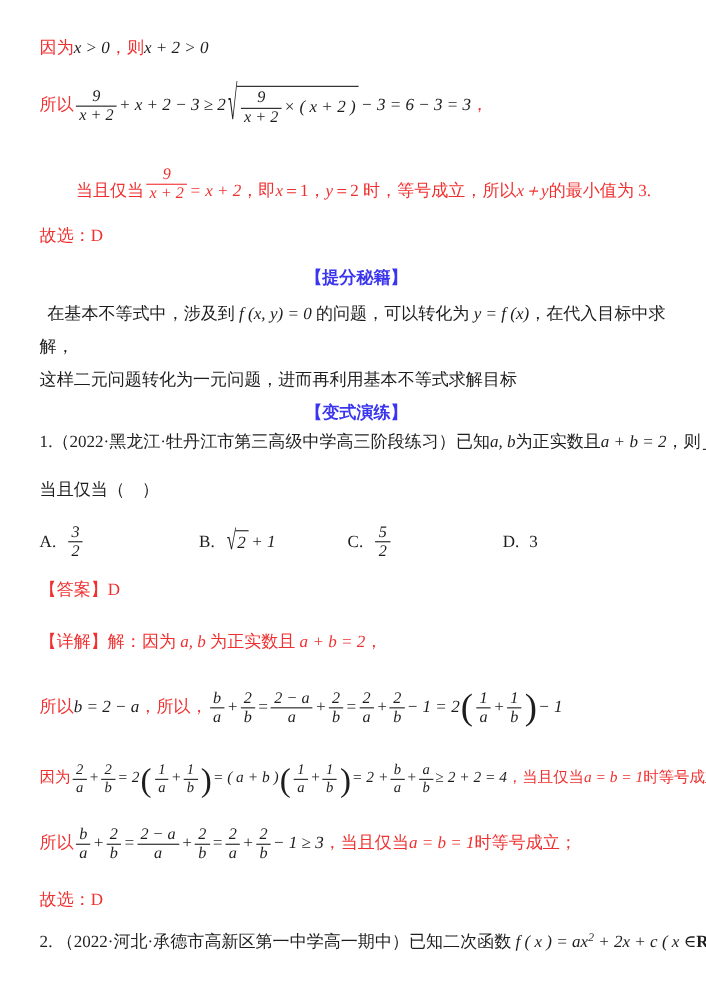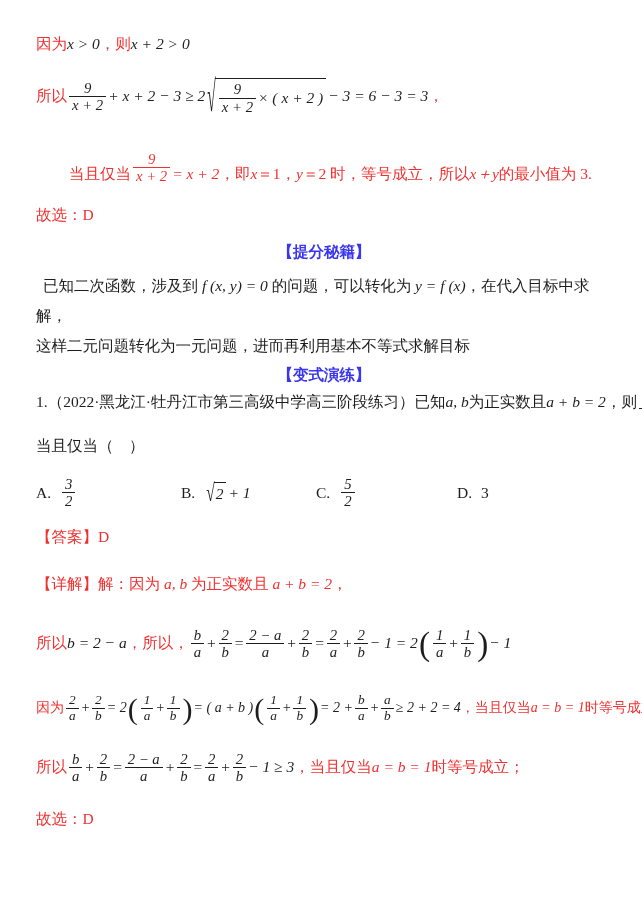--- a/index.html
+++ b/index.html
@@ -96,21 +96,21 @@
       <span class="tk-rm">y</span>
       <span class="tk-r">＝2 时，等号成立，所以 </span>
       <span class="tk-rm">x＋y</span>
       <span class="tk-r"> 的最小值为 3.</span>
     </p>
 
   <p class="line red mt-choose">故选：D</p>
 
   <h3 class="hdr mt-hdr1">【提分秘籍】</h3>
 
-  <p class="para indent mt-para"><span class="tk-k">已知二次函数，涉及到</span><span class="tk-m"> f (x, y) = 0 </span><span class="tk-k">的问题，可以转化为</span><span class="tk-m"> y = f (x)</span><span class="tk-k">，在代入目标中求解，</span></p>
+  <p class="para indent mt-para"><span class="tk-k">在基本不等式中，涉及到</span><span class="tk-m"> f (x, y) = 0 </span><span class="tk-k">的问题，可以转化为</span><span class="tk-m"> y = f (x)</span><span class="tk-k">，在代入目标中求解，</span></p>
   <p class="para"><span class="tk-k">这样二元问题转化为一元问题，进而再利用基本不等式求解目标</span></p>
 
   <h3 class="hdr mt-hdr2">【变式演练】</h3>
 
   <p class="line tall mt-stem">
       <span class="tk-k">1.（2022·黑龙江·牡丹江市第三高级中学高三阶段练习）已知</span>
       <span class="tk-m"> a, b </span>
       <span class="tk-k">为正实数且</span>
       <span class="tk-m"> a + b = 2 </span>
       <span class="tk-k">，则</span>
@@ -287,14 +287,15 @@
         <span class="fd">b</span>
       </span>
       <span class="tk-m"> − 1 ≥ 3</span>
       <span class="tk-r">，当且仅当 </span>
       <span class="tk-rm">a = b = 1</span>
       <span class="tk-r"> 时等号成立；</span>
     </p>
 
   <p class="line red mt-choose2">故选：D</p>
 
+  <p class="line tall mt-q2"><span class="tk-k">2. （2022·河北·承德市高新区第一中学高一期中）已知二次函数</span><span class="tk-m"> f ( x ) = ax</span><span class="tk-m sup">2</span><span class="tk-m"> + 2x + c ( x ∈</span><span class="tk-mb">R</span></p>
 
 </div>
 
 </body></html>

